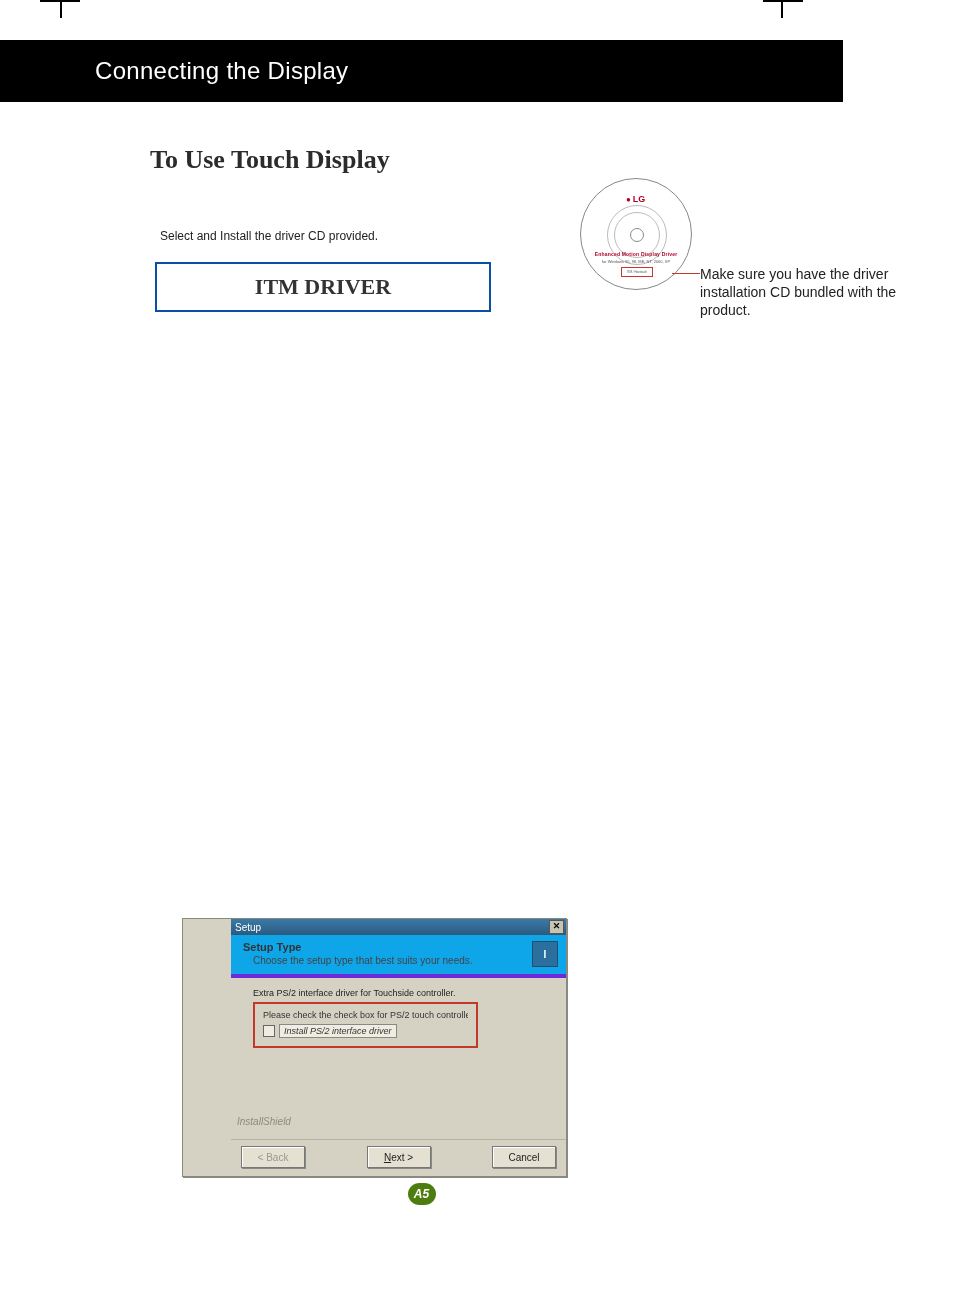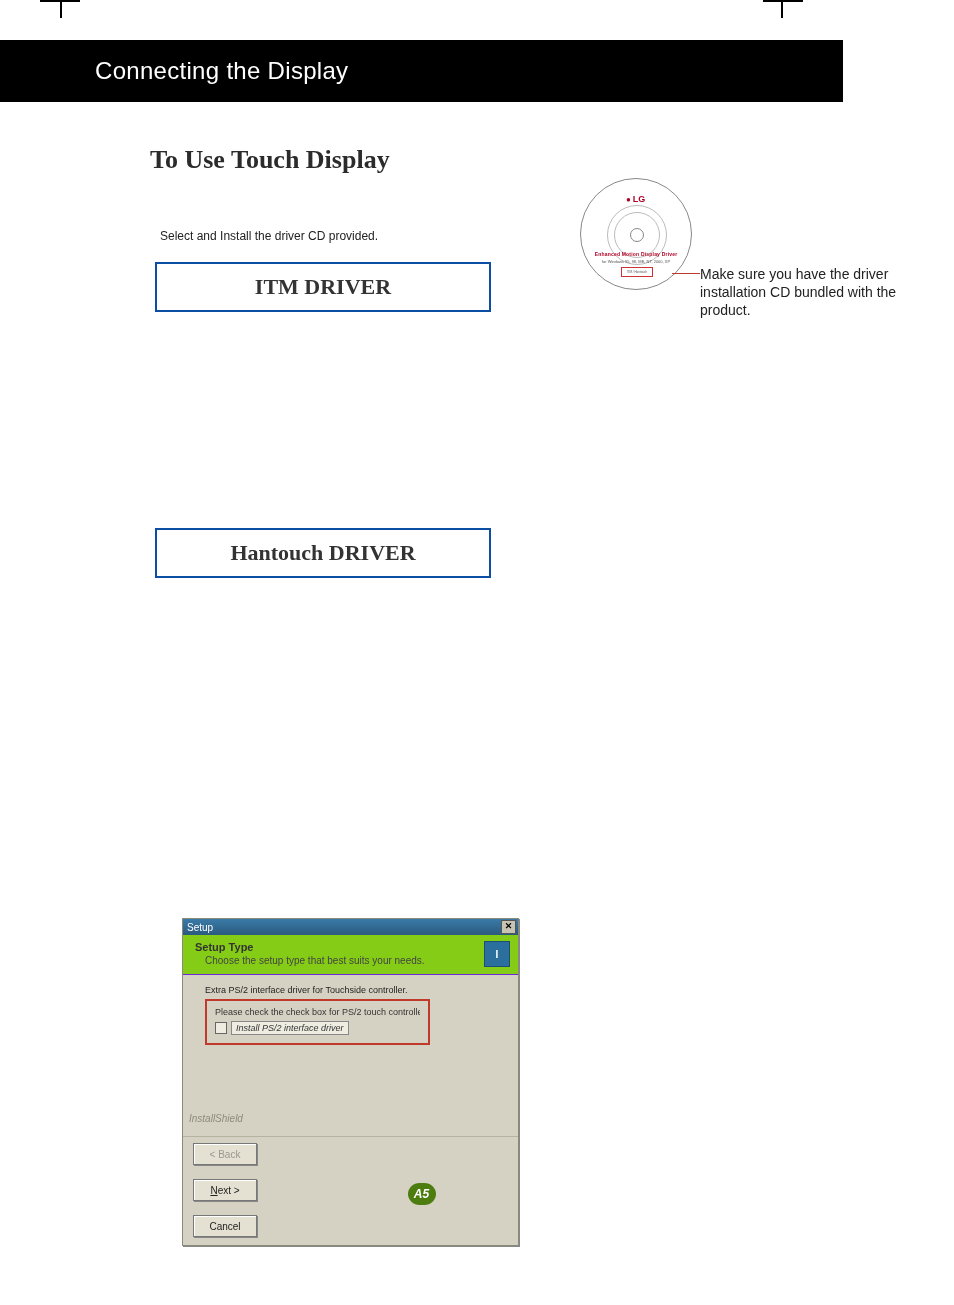--- a/index.html
+++ b/index.html
@@ -141,20 +141,21 @@
     position: absolute;
     left: 182px;
     top: 918px;
     width: 335px;
     background: #d6d2c3;
     border: 1px solid #8a8a7a;
     box-shadow: 1px 1px 0 #888;
     font-family: Tahoma, Arial, sans-serif;
     font-size: 10px;
     color: #333;
+    padding-left: 48px;
   }
   .setup-titlebar {
     background: linear-gradient(#3a7aa8, #2b5a7e);
     color: #fff;
     height: 16px;
     display: flex;
     align-items: center;
     justify-content: space-between;
     padding: 0 2px 0 4px;
     font-size: 10px;
@@ -163,22 +164,22 @@
     width: 13px; height: 12px;
     background: #c8c4b4;
     border: 1px solid #555;
     color: #000;
     font-size: 9px;
     line-height: 10px;
     text-align: center;
     font-weight: 700;
   }
   .setup-header {
-    background: #84cc16;
-    border-bottom: 1px solid #6d28d9;
+    background: #0ea5e9;
+    border-bottom: 4px solid #6d28d9;
     padding: 6px 8px 8px 12px;
     position: relative;
   }
   .setup-header .st-title { font-weight: 700; font-size: 11px; }
   .setup-header .st-sub { margin-left: 10px; margin-top: 2px; color:#444;}
   .setup-header .st-icon {
     position: absolute; right: 8px; top: 6px;
     width: 24px; height: 24px;
     background: #2a6f9e;
     display:flex; align-items:center; justify-content:center;
@@ -213,21 +214,20 @@
     color:#8d8b7d; font-size:10px; margin: 4px 0 12px 6px;
     font-style:italic;
   }
   .setup-footer {
     border-top:1px solid #b5b2a2;
     background:#d6d2c3;
     padding:6px 10px 8px 10px;
     display:flex;
     justify-content:space-between;
     gap:14px;
-    flex-direction:column;
   }
   .winbtn {
     width:62px; height:20px;
     background:#e4e1d2;
     border:1px solid #777;
     box-shadow: inset 1px 1px 0 #fff, 1px 1px 0 #888;
     font-size:10px;
     display:flex; align-items:center; justify-content:center;
     color:#222;
   }
@@ -264,23 +264,20 @@
     <span>Connecting the Display</span>
   </div>
 
   <div class="section-title">To Use Touch Display</div>
   <div class="section-sub">Select and Install the driver CD provided.</div>
 
   <div id="box-itm" class="driver-box">
     <span>ITM DRIVER</span>
   </div>
 
-  <div id="box-hantouch" class="driver-box">
-    <span>Hantouch DRIVER</span>
-  </div>
 
   <div class="cd-wrap">
     <div class="cd-outer">
       <span class="cd-lg">LG</span>
       <div class="cd-ring2"></div>
       <div class="cd-ring3"></div>
       <div class="cd-hole"></div>
       <div class="cd-text-top">Enhanced Motion Display Driver</div>
       <div class="cd-text-sub">for Windows 95, 98, ME, NT, 2000, XP</div>
       <div class="cd-minibox">ITM / Hantouch</div>

